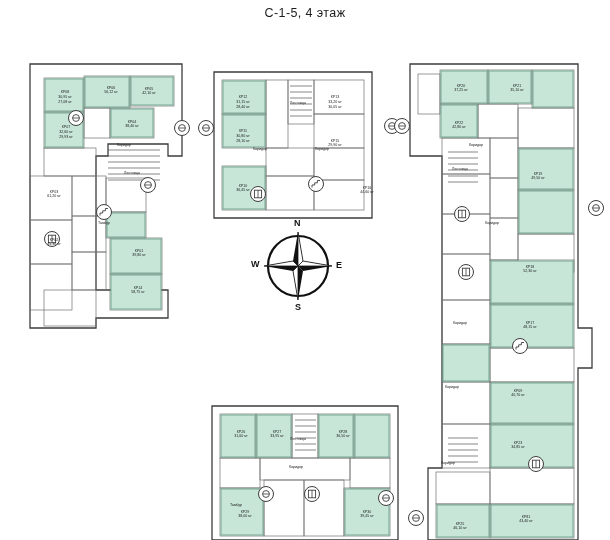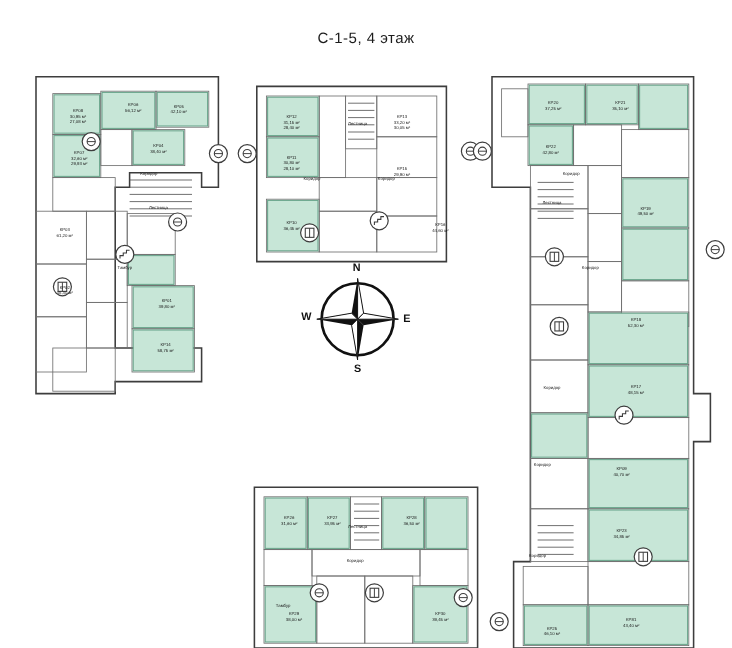--- a/index.html
+++ b/index.html
@@ -12,21 +12,21 @@
   }
   #page {
     position: relative;
     width: 610px;
     height: 540px;
     background: #ffffff;
     overflow: hidden;
   }
   #title {
     position: absolute;
-    top: 25px;
+    top: 6px;
     left: 0;
     width: 610px;
     text-align: center;
     font-size: 12.5px;
     color: #1c1c1c;
     letter-spacing: 0.4px;
     font-family: "Liberation Sans", sans-serif;
   }
   .floorplan {
     position: absolute;

